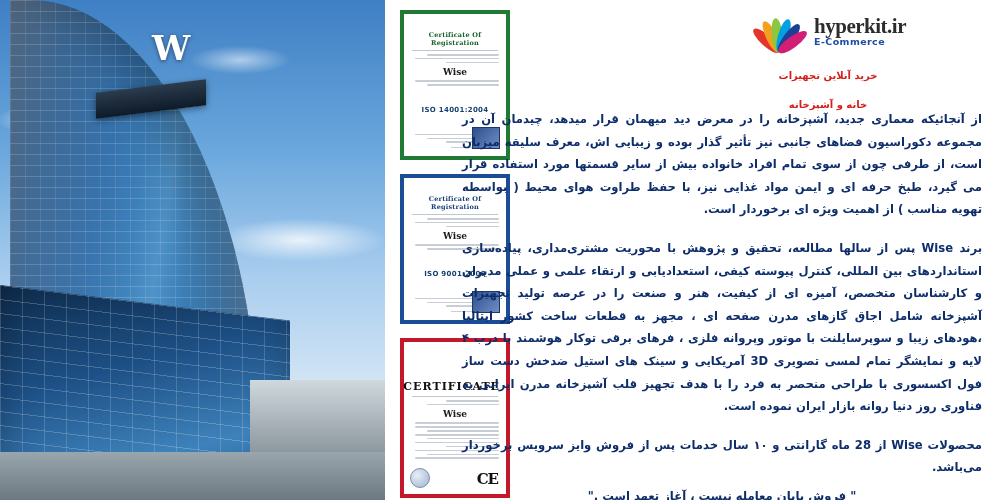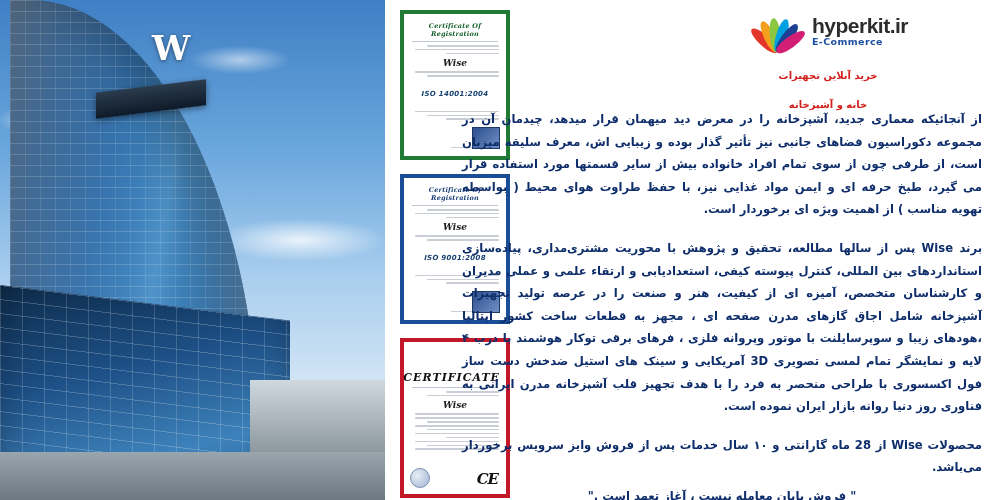--- a/index.html
+++ b/index.html
@@ -153,23 +153,22 @@
     overflow: hidden;
   }
   .cert-green { top: 4px;   height: 150px; border: 4px solid #1f7a33; }
   .cert-blue  { top: 168px; height: 150px; border: 4px solid #1b4d96; }
   .cert-red   { top: 332px; height: 160px; border: 4px solid #c2182a; }
 
   .cert-inner {
     position: relative;
     width: 100%;
     height: 100%;
-    padding: 8px 6px;
+    padding: 17px 6px;
     box-sizing: border-box;
-    font-style: italic;
   }
   .cert-hdr {
     text-align: center;
     font-family: "DejaVu Serif", "Liberation Serif", serif;
     font-size: 6.5px;
     color: #1a3f7a;
     font-weight: bold;
     letter-spacing: 0.2px;
   }
   .cert-hdr.green { color: #17632a; }
@@ -203,21 +202,21 @@
     font-size: 9px;
     font-weight: bold;
     color: #1c1c1c;
     margin: 4px 0 3px;
   }
   .cert-iso {
     text-align: center;
     font-size: 7px;
     font-weight: bold;
     color: #16406f;
-    margin: 13px 0;
+    margin: 20px 0;
     letter-spacing: 0.3px;
   }
   .cert-foot {
     position: absolute;
     left: 6px;
     right: 6px;
     bottom: 5px;
   }
   .cert-foot .sig {
     height: 1.5px;
@@ -286,21 +285,21 @@
     transform-origin: 50% 100%;
   }
   .p1 { background: #e4352b; transform: translateX(-50%) rotate(-48deg); }
   .p2 { background: #f5a01c; transform: translateX(-50%) rotate(-26deg); }
   .p3 { background: #8dc63f; transform: translateX(-50%) rotate(-6deg); }
   .p4 { background: #00a1e0; transform: translateX(-50%) rotate(16deg); }
   .p5 { background: #1d3f94; transform: translateX(-50%) rotate(36deg); }
   .p6 { background: #d21e75; transform: translateX(-50%) rotate(54deg); }
   .logo-text { text-align: left; line-height: 1.05; }
   .logo-title {
-    font-family: Liberation Sans, sans-serif;
+    font-family: Liberation Serif, serif;
     font-size: 21px;
     font-weight: bold;
     color: #2c2c2c;
     letter-spacing: -0.5px;
   }
   .logo-sub {
     font-family: "DejaVu Sans", "Liberation Sans", sans-serif;
     font-size: 9.5px;
     font-weight: bold;
     color: #1c4fa1;

